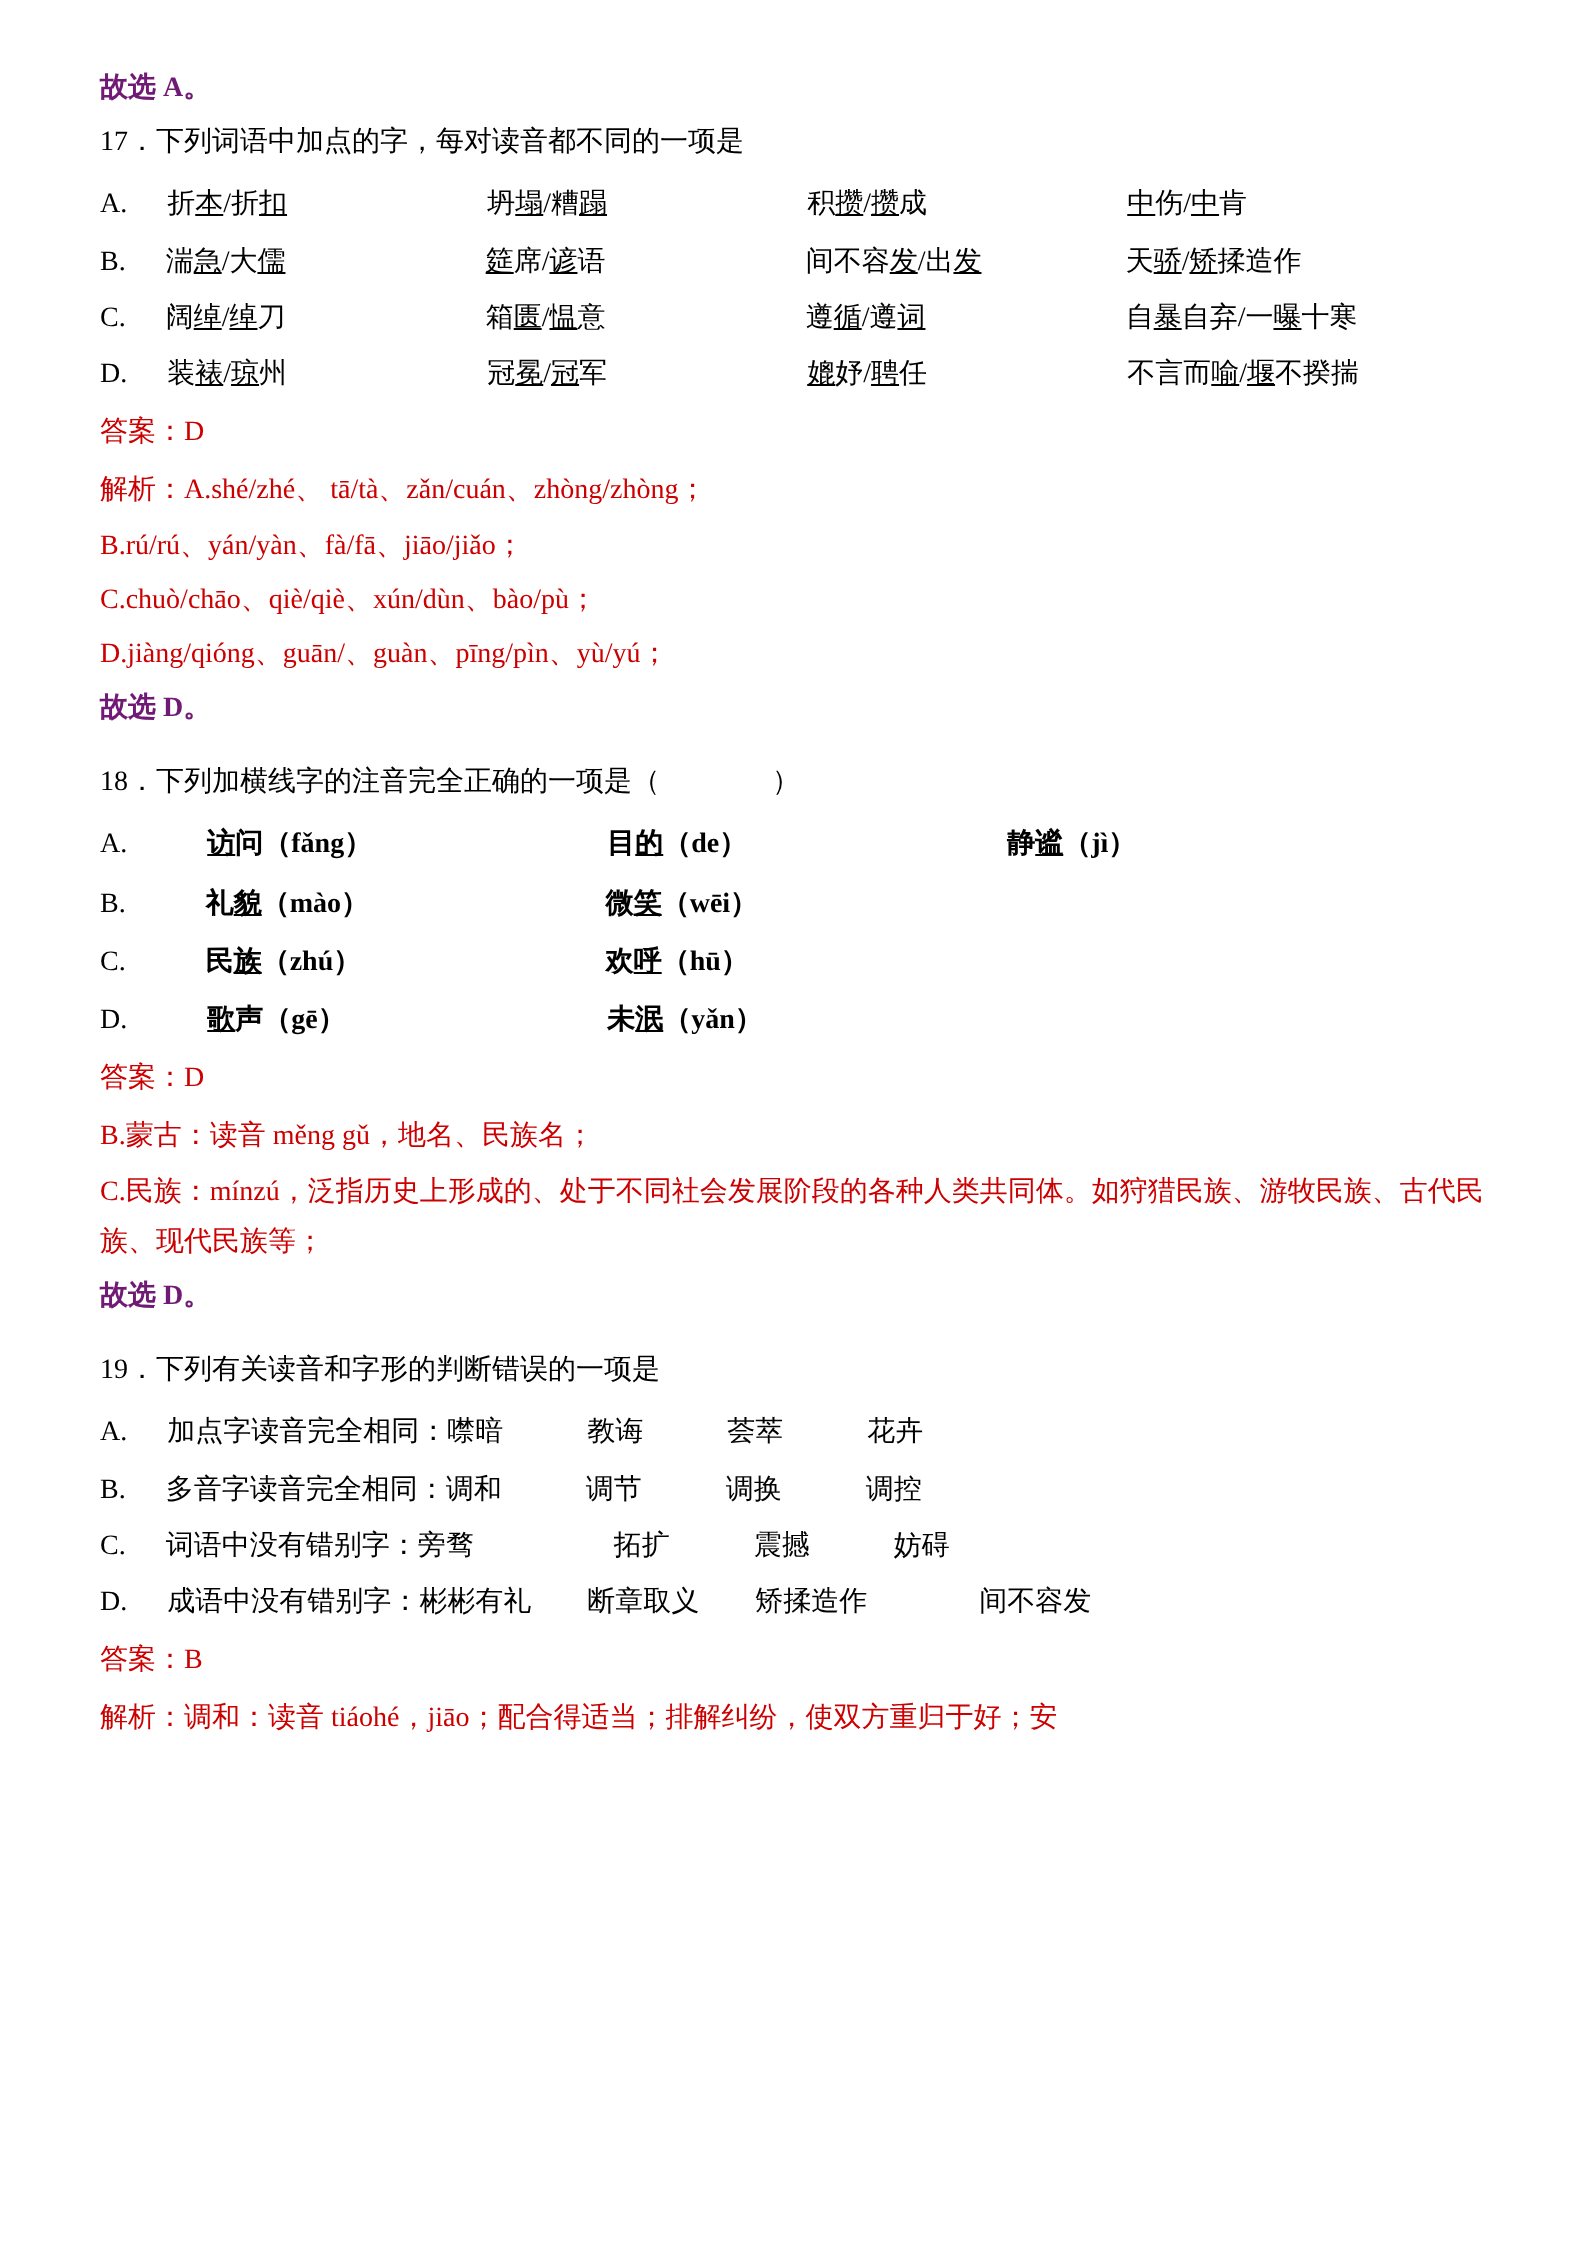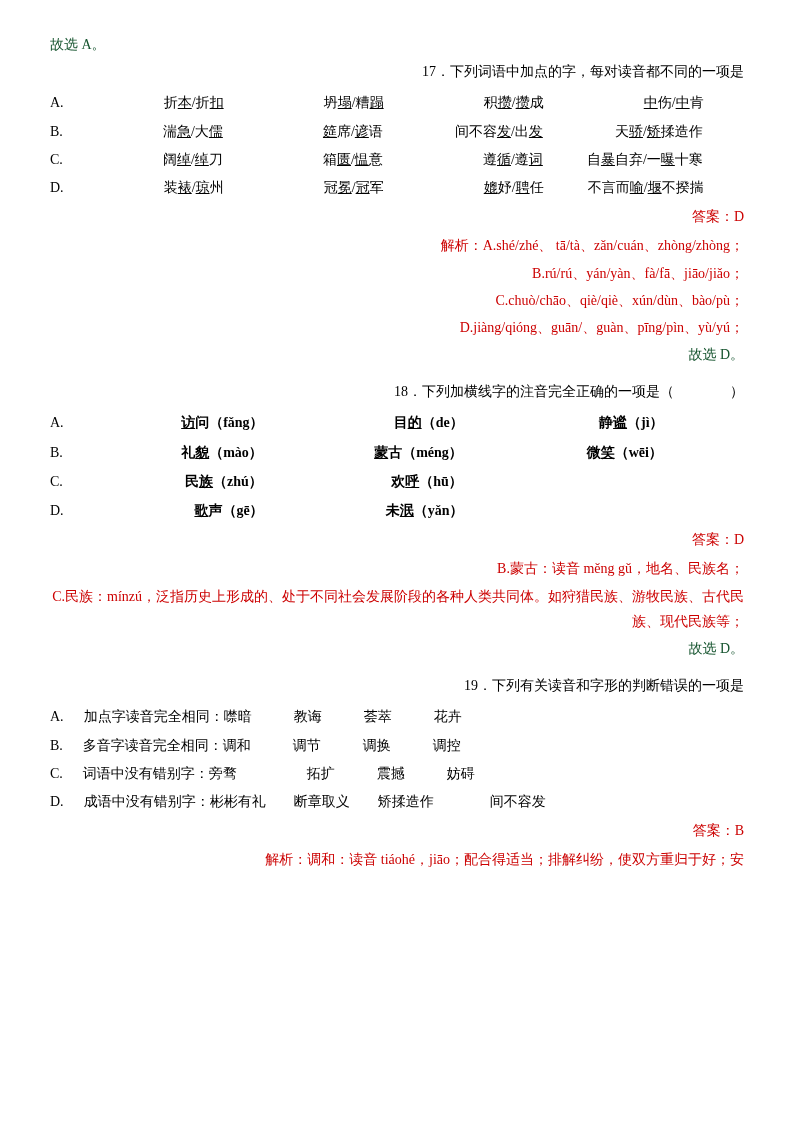--- a/index.html
+++ b/index.html
@@ -12,23 +12,23 @@
       font-size: 14px;
       background: #fff;
       color: #000;
       width: 794px;
       min-height: 1123px;
       padding: 30px 50px;
       line-height: 1.8;
     }
     .answer-line { color: #cc0000; margin: 4px 0; }
     .explain-line { color: #cc0000; margin: 2px 0; }
-    .question-block { margin-bottom: 12px; text-align: right; }
+    .question-block { margin-bottom: 12px; }
     .question-title { color: #000; margin-bottom: 6px; }
-    .故选 { color: #14532d; }
+    .故选 { color: #701a75; font-weight: bold; }
     p { margin: 2px 0; }
     .q17-option {
       display: flex;
       align-items: baseline;
       gap: 20px;
       margin: 3px 0;
     }
     .q17-cell {
       min-width: 140px;
     }
@@ -105,21 +105,20 @@
   <div class="q18-option">
     <span>A.</span>
     <span class="q18-cell"><span class="underline">访</span>问（fǎng）</span>
     <span class="q18-cell">目<span class="underline">的</span>（de）</span>
     <span class="q18-cell">静<span class="underline">谧</span>（jì）</span>
   </div>
 
   <div class="q18-option">
     <span>B.</span>
     <span class="q18-cell">礼<span class="underline">貌</span>（mào）</span>
-    <span class="q18-cell"><span class="underline">蒙</span>古（méng）</span>
     <span class="q18-cell">微<span class="underline">笑</span>（wēi）</span>
   </div>
 
   <div class="q18-option">
     <span>C.</span>
     <span class="q18-cell">民<span class="underline">族</span>（zhú）</span>
     <span class="q18-cell">欢<span class="underline">呼</span>（hū）</span>
   </div>
 
   <div class="q18-option">

